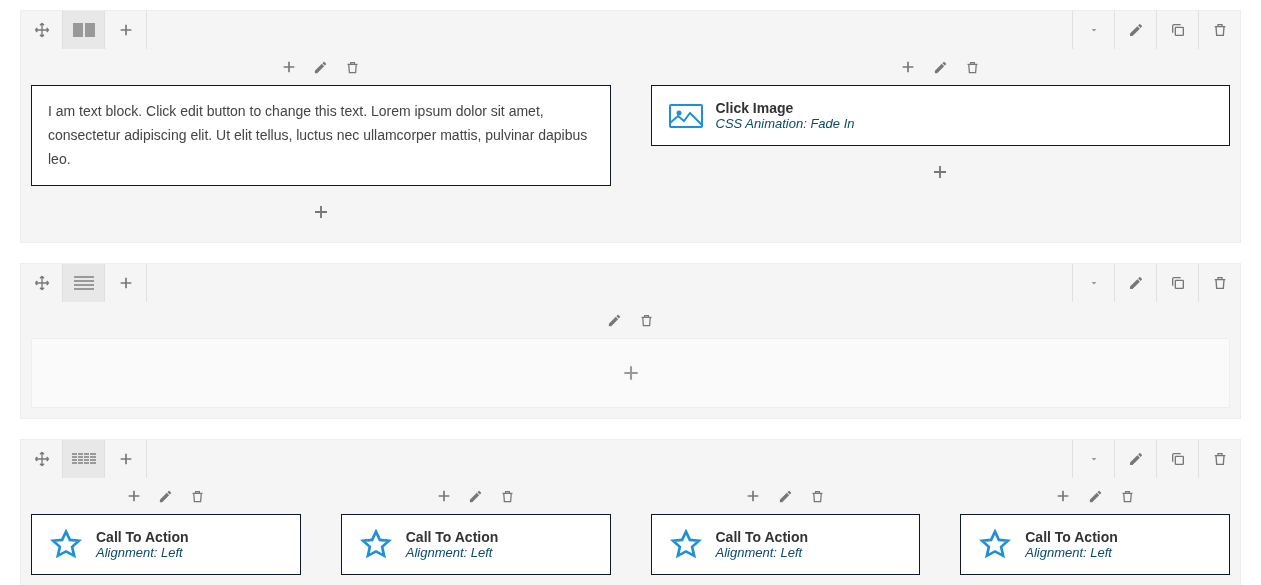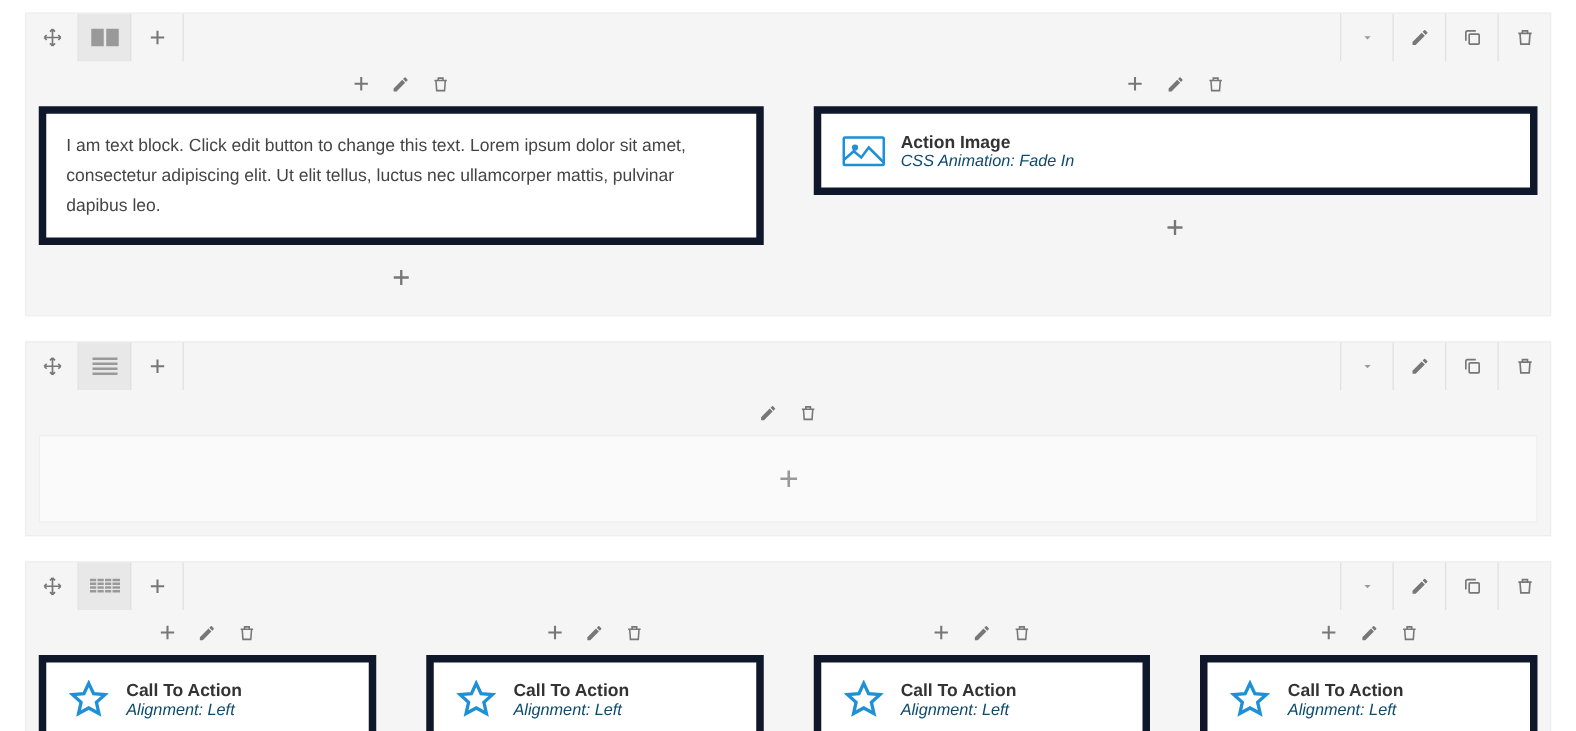--- a/index.html
+++ b/index.html
@@ -7,21 +7,21 @@
 .row-block { background: #f5f5f5; border: 1px solid #eee; margin-bottom: 20px; position: relative; }
 .row-controls { display: flex; justify-content: space-between; height: 38px; }
 .row-controls-left, .row-controls-right { display: flex; }
 .ctrl-btn { width: 42px; height: 38px; display: flex; align-items: center; justify-content: center; cursor: pointer; color: #777; border-right: 1px solid #e0e0e0; }
 .row-controls-right .ctrl-btn { border-right: none; border-left: 1px solid #e0e0e0; }
 .ctrl-btn.layout { background: #e8e8e8; }
 .columns { display: flex; gap: 20px; padding: 0 0 0 0; }
 .column { flex: 1; padding: 0 10px 10px 10px; }
 .col-controls { display: flex; justify-content: center; gap: 4px; padding: 4px 0; }
 .col-ctrl { width: 28px; height: 28px; display: flex; align-items: center; justify-content: center; cursor: pointer; color: #777; }
-.element { background: #fff; border: 6px solid #0f172a; padding: 14px 16px; margin-bottom: 6px; }
+.element { background: #fff; border: 1px solid #0f172a; padding: 14px 16px; margin-bottom: 6px; }
 .element-row { display: flex; align-items: center; gap: 12px; }
 .element-icon { width: 36px; height: 28px; display: flex; align-items: center; justify-content: center; flex-shrink: 0; }
 .element-text { flex: 1; }
 .element-title { font-weight: 600; font-size: 14px; color: #333; }
 .element-sub { font-style: italic; font-size: 13px; color: #0c4a6e; }
 .text-content { font-size: 14px; line-height: 1.7; color: #444; }
 .add-bottom { display: flex; justify-content: center; padding: 6px 0; }
 .full-add { display: flex; justify-content: center; padding: 24px 0; background: #fafafa; border: 1px solid #eee; margin: 0 10px 10px 10px; }
 .layout-lines { display: flex; flex-direction: column; gap: 2px; width: 20px;}
 .layout-lines span { height: 2px; background: #999; display: block; }
@@ -130,21 +130,21 @@
       <div class="element">
         <div class="element-row">
           <div class="element-icon">
               <svg width="36" height="26" viewBox="0 0 36 26" fill="none" stroke="#1e90d6" stroke-width="2">
                 <rect x="2" y="2" width="32" height="22" rx="1"></rect>
                 <circle cx="11" cy="10" r="2.5" fill="#1e90d6" stroke="none"></circle>
                 <path d="M2 20l8-7 6 5 6-8 12 12" stroke-width="2"></path>
               </svg>
             </div>
           <div class="element-text">
-            <div class="element-title">Action Image</div>
+            <div class="element-title">Click Image</div>
             <div class="element-sub">CSS Animation: Fade In</div>
           </div>
         </div>
       </div>
       <div class="add-bottom">
           <div class="col-ctrl">
             <svg width="18" height="18" viewBox="0 0 24 24" fill="none" stroke="#777" stroke-width="2.5">
               <path d="M12 4v16M4 12h16"></path>
             </svg>
           </div>

